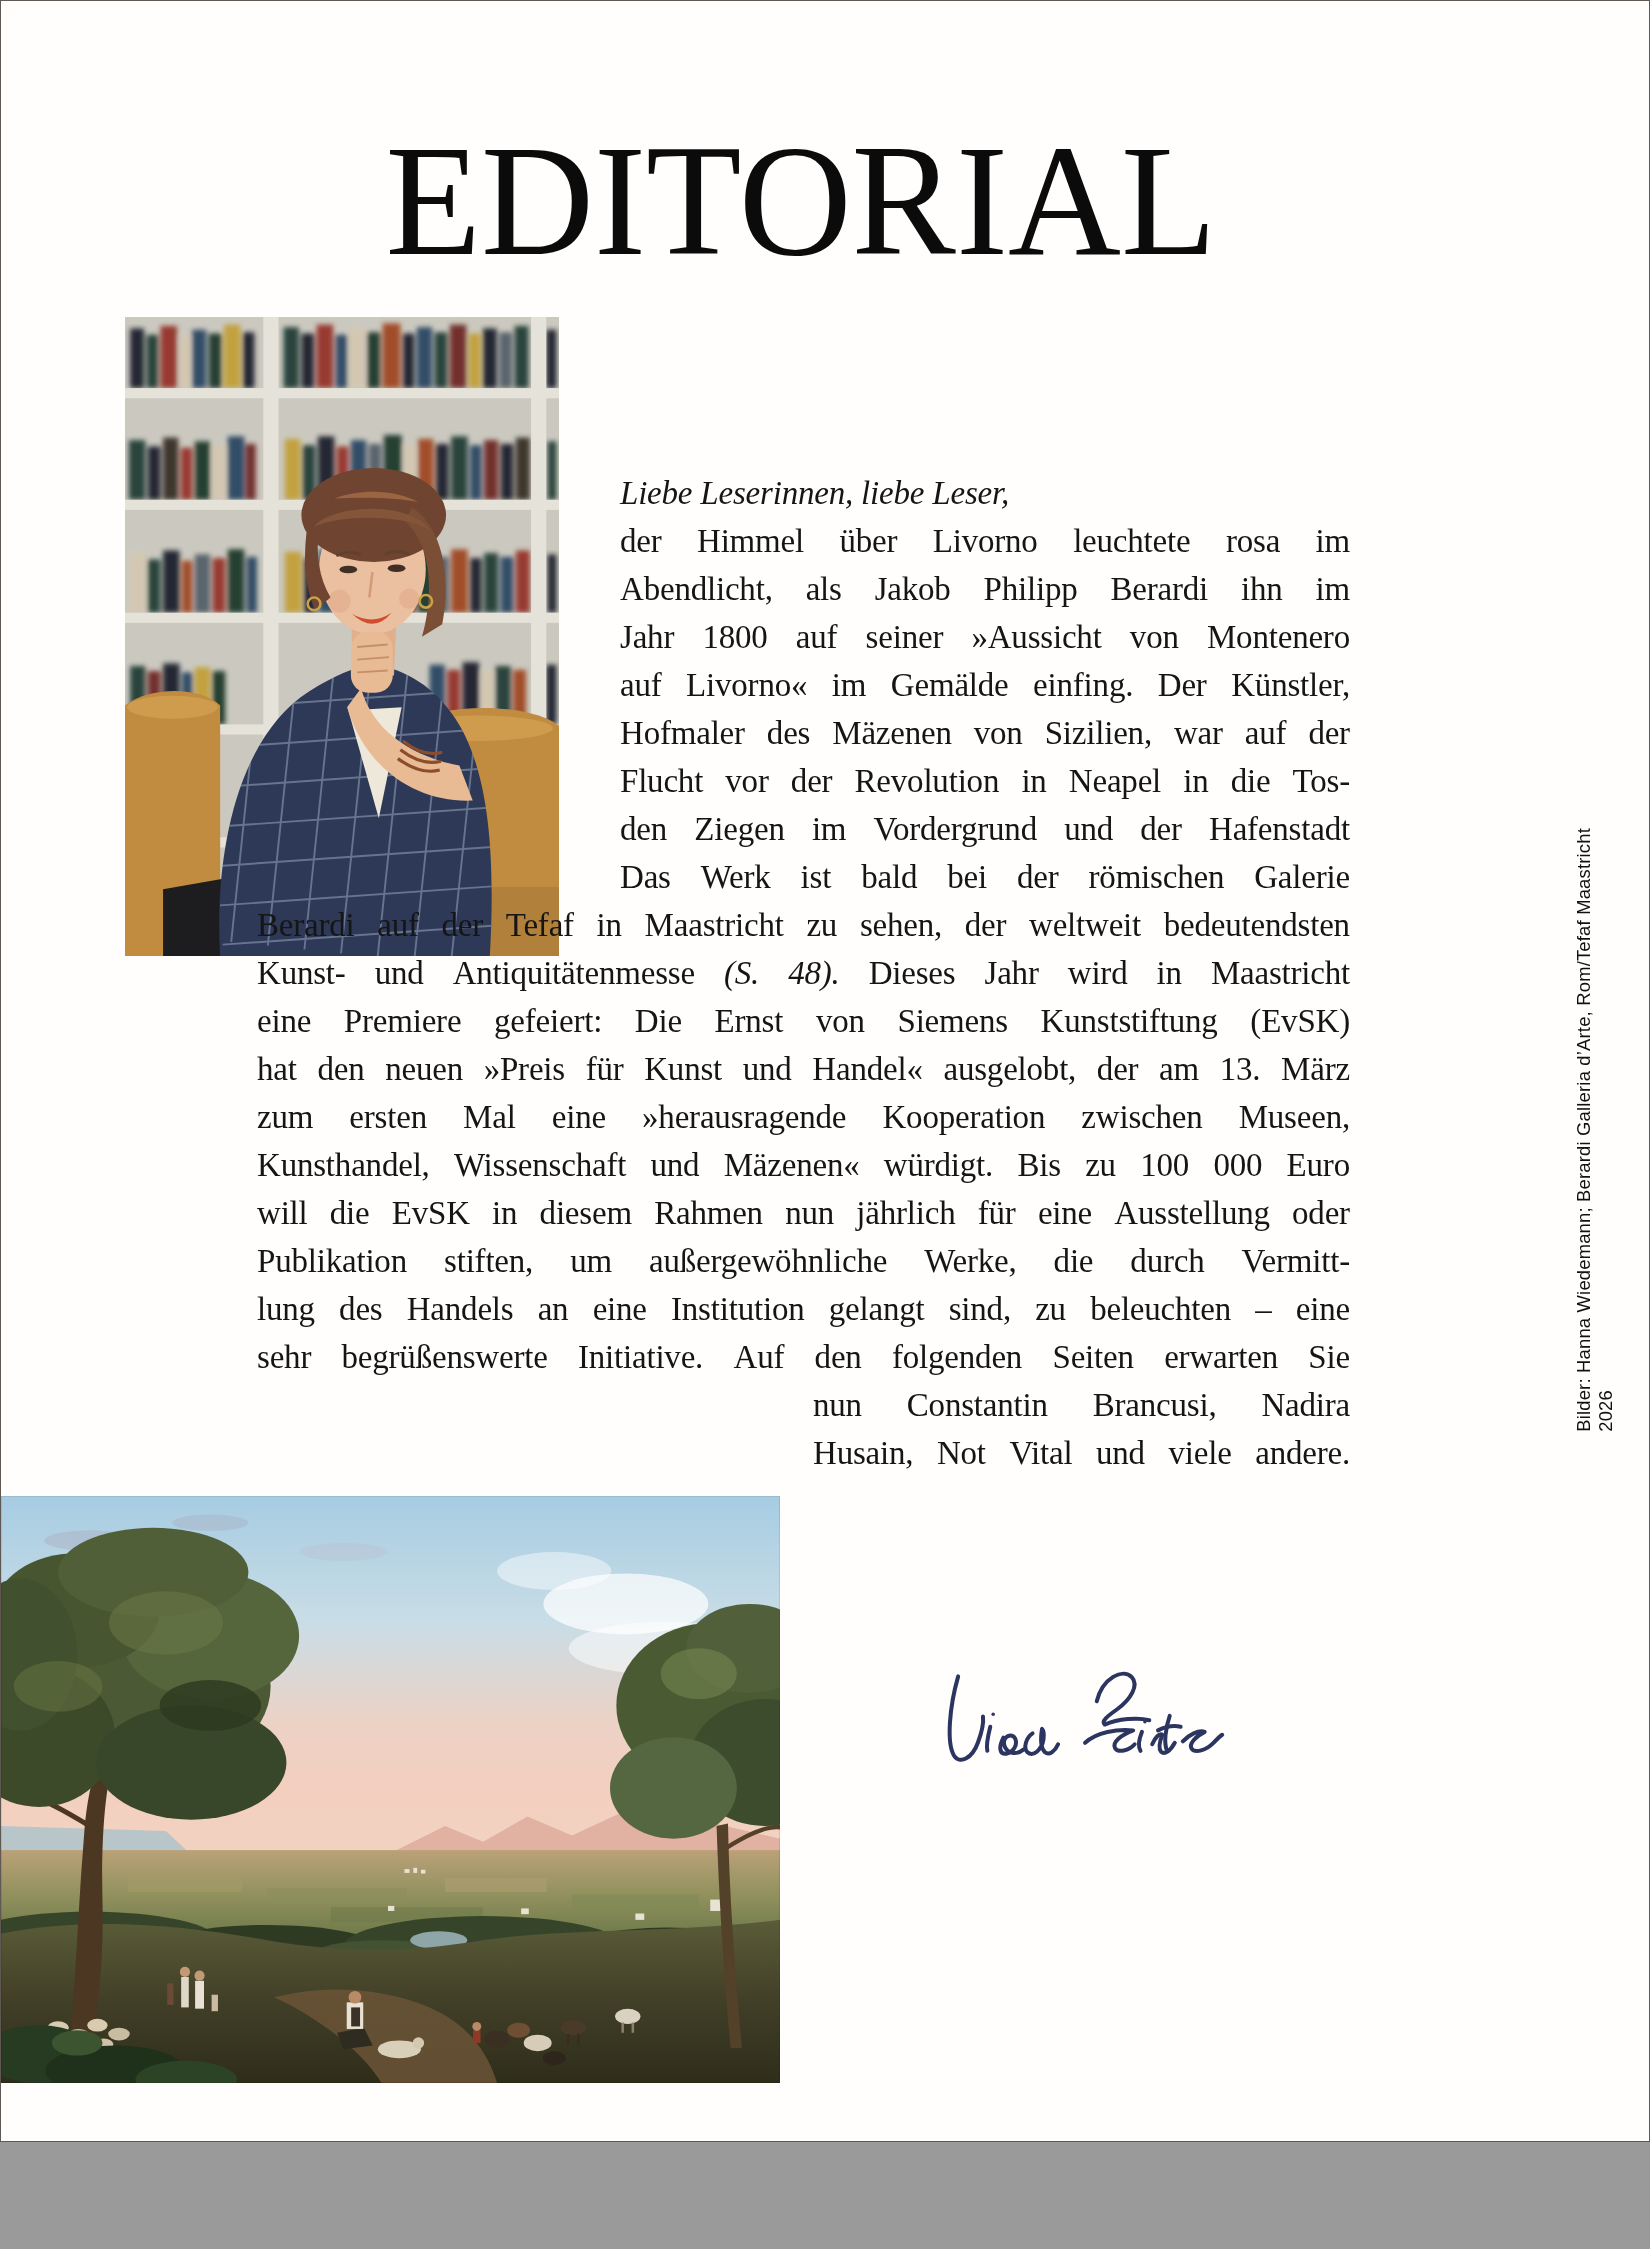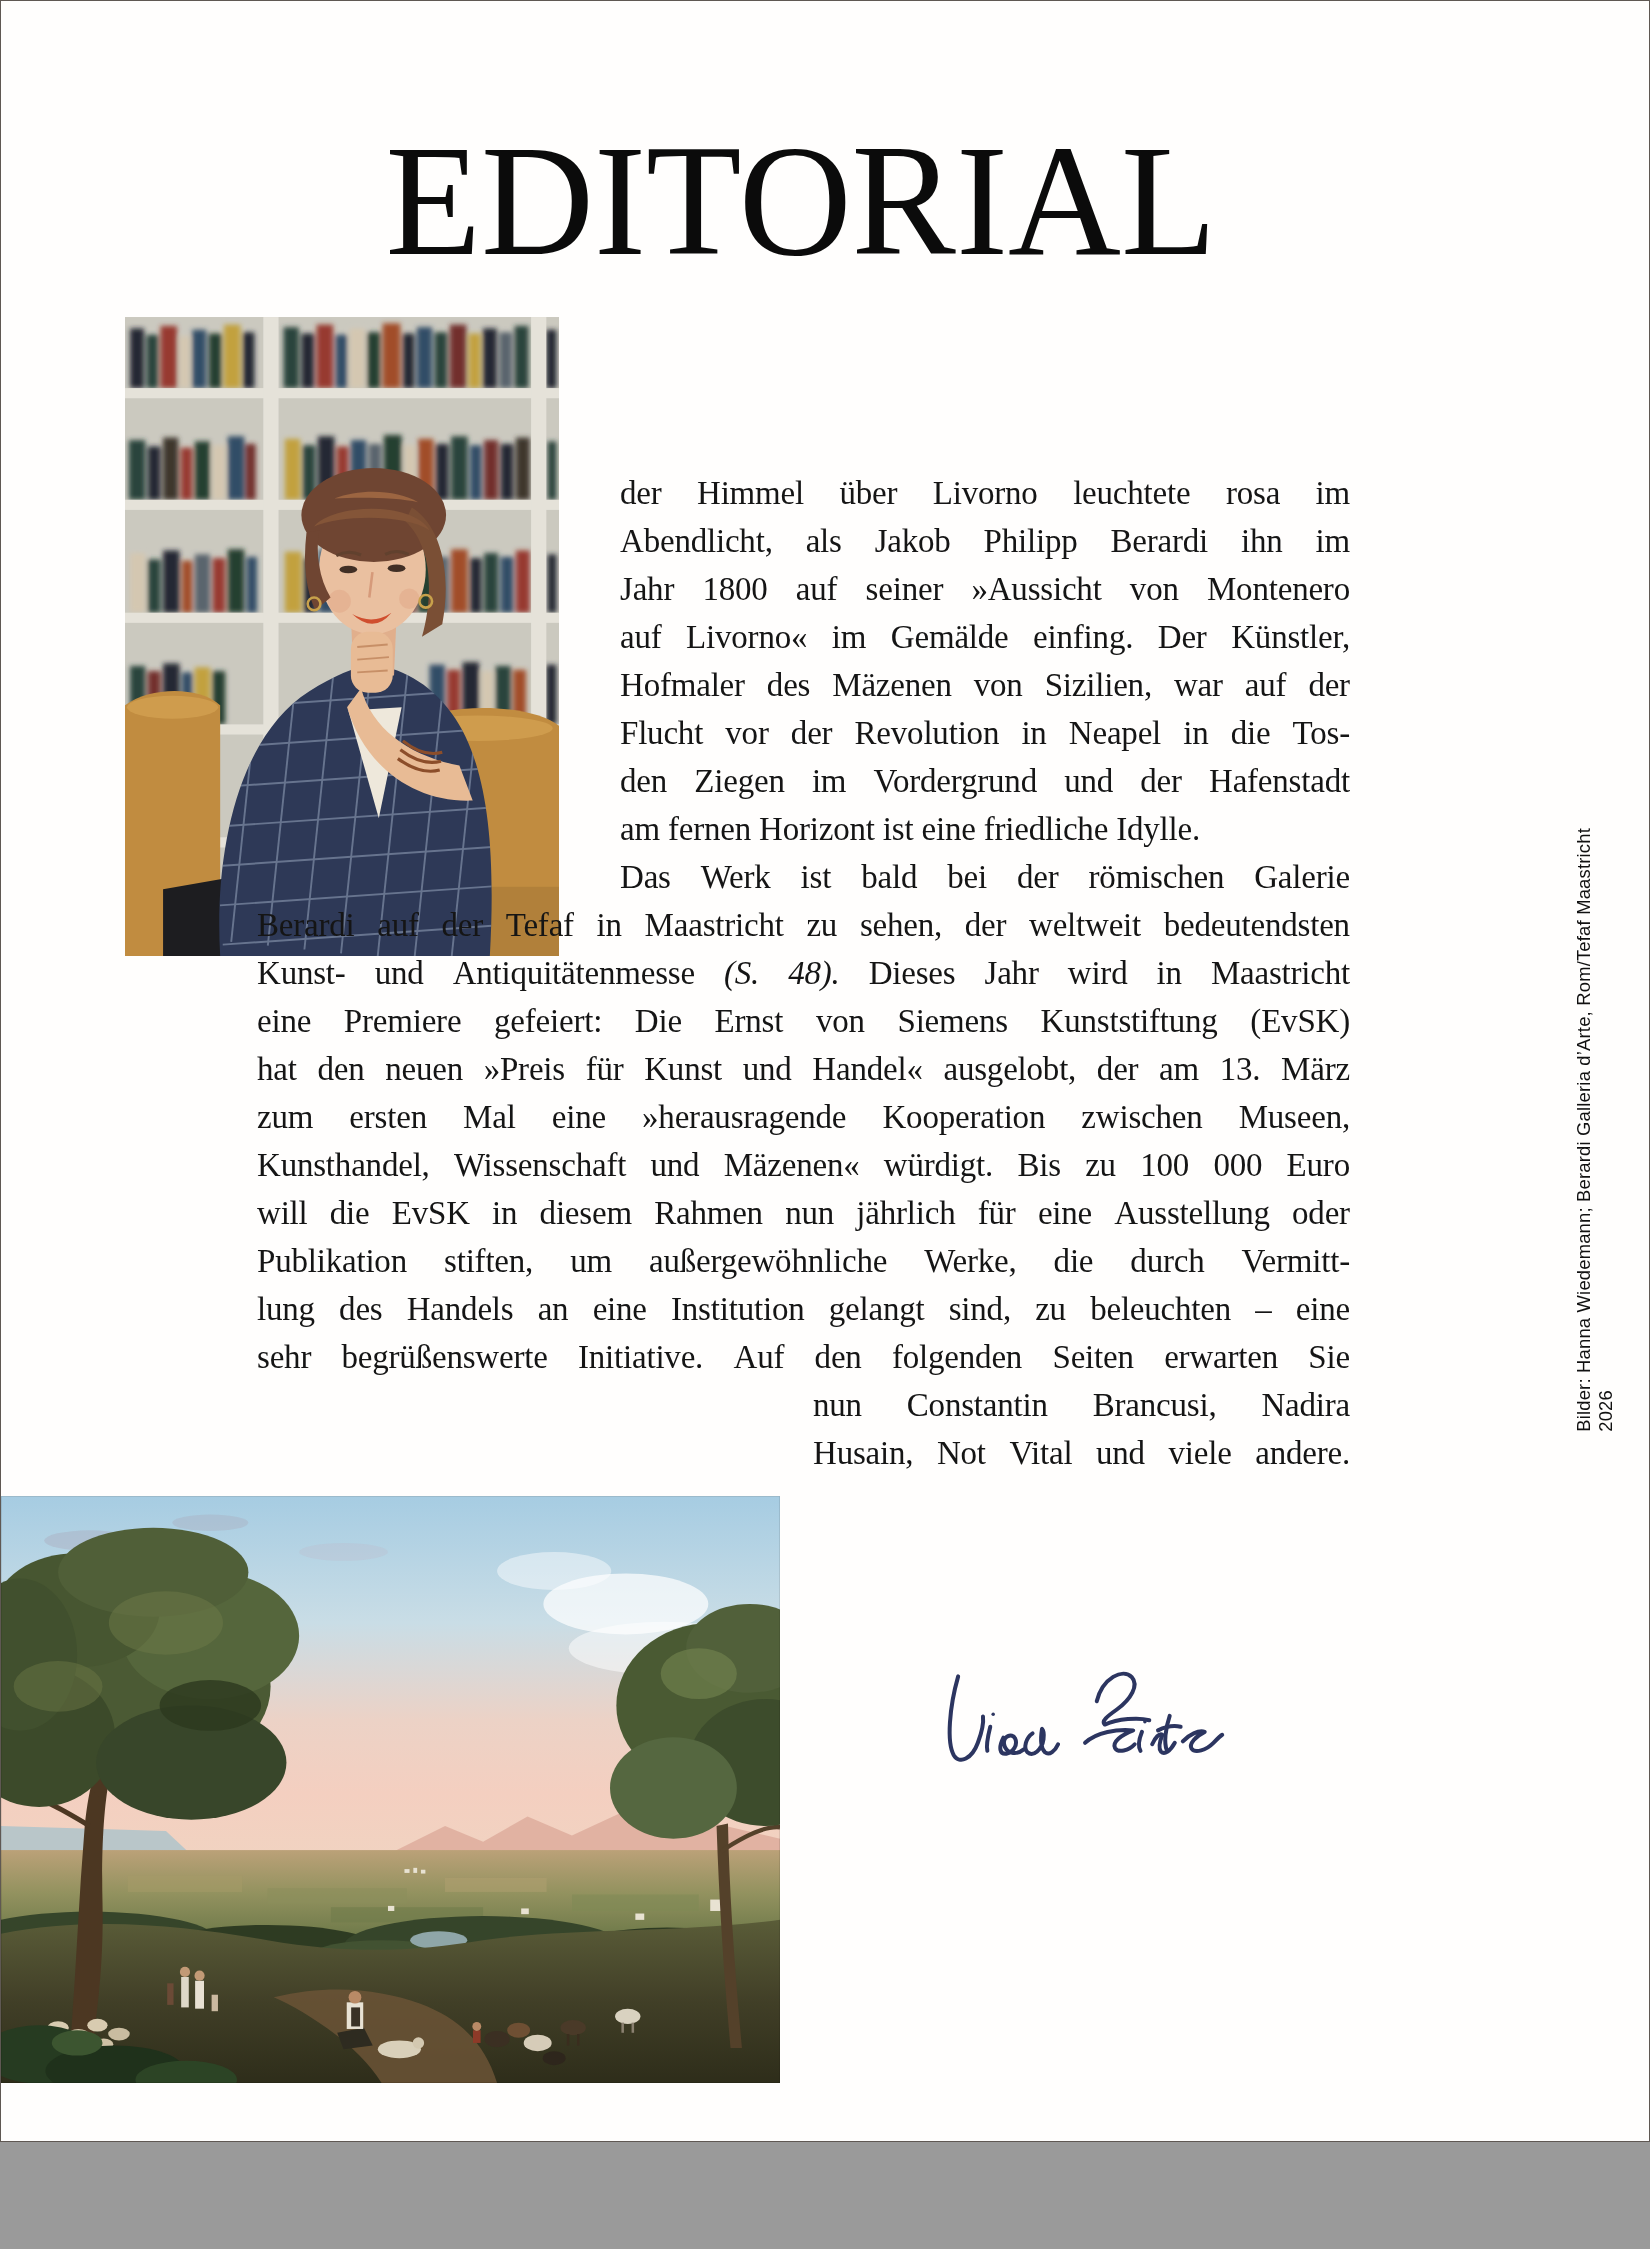--- a/index.html
+++ b/index.html
@@ -230,20 +230,21 @@
       <g stroke="#8a4a28" stroke-width="5" fill="none">
         <path d="M438,668 q32,26 62,18"></path>
           <path d="M434,682 q34,26 64,18"></path>
           <path d="M430,696 q36,26 66,18"></path>
       </g>
     </g>
     <rect x="0" y="0" width="684" height="1007" fill="#c8a06a" opacity="0.05"></rect>
   </svg>
 
   <div class="col">
+    <div class="ln sal ind-a">Liebe Leserinnen, liebe Leser,</div>
     <div class="ln just ind-a">
         <span>der</span>
         <span>Himmel</span>
         <span>über</span>
         <span>Livorno</span>
         <span>leuchtete</span>
         <span>rosa</span>
         <span>im</span>
       </div>
     <div class="ln just ind-a">
@@ -296,21 +297,20 @@
       </div>
     <div class="ln just ind-a">
         <span>den</span>
         <span>Ziegen</span>
         <span>im</span>
         <span>Vordergrund</span>
         <span>und</span>
         <span>der</span>
         <span>Hafenstadt</span>
       </div>
-    <div class="ln ind-a">am fernen Horizont ist eine friedliche Idylle.</div>
     <div class="ln just ind-a">
         <span>Das</span>
         <span>Werk</span>
         <span>ist</span>
         <span>bald</span>
         <span>bei</span>
         <span>der</span>
         <span>römischen</span>
         <span>Galerie</span>
       </div>

